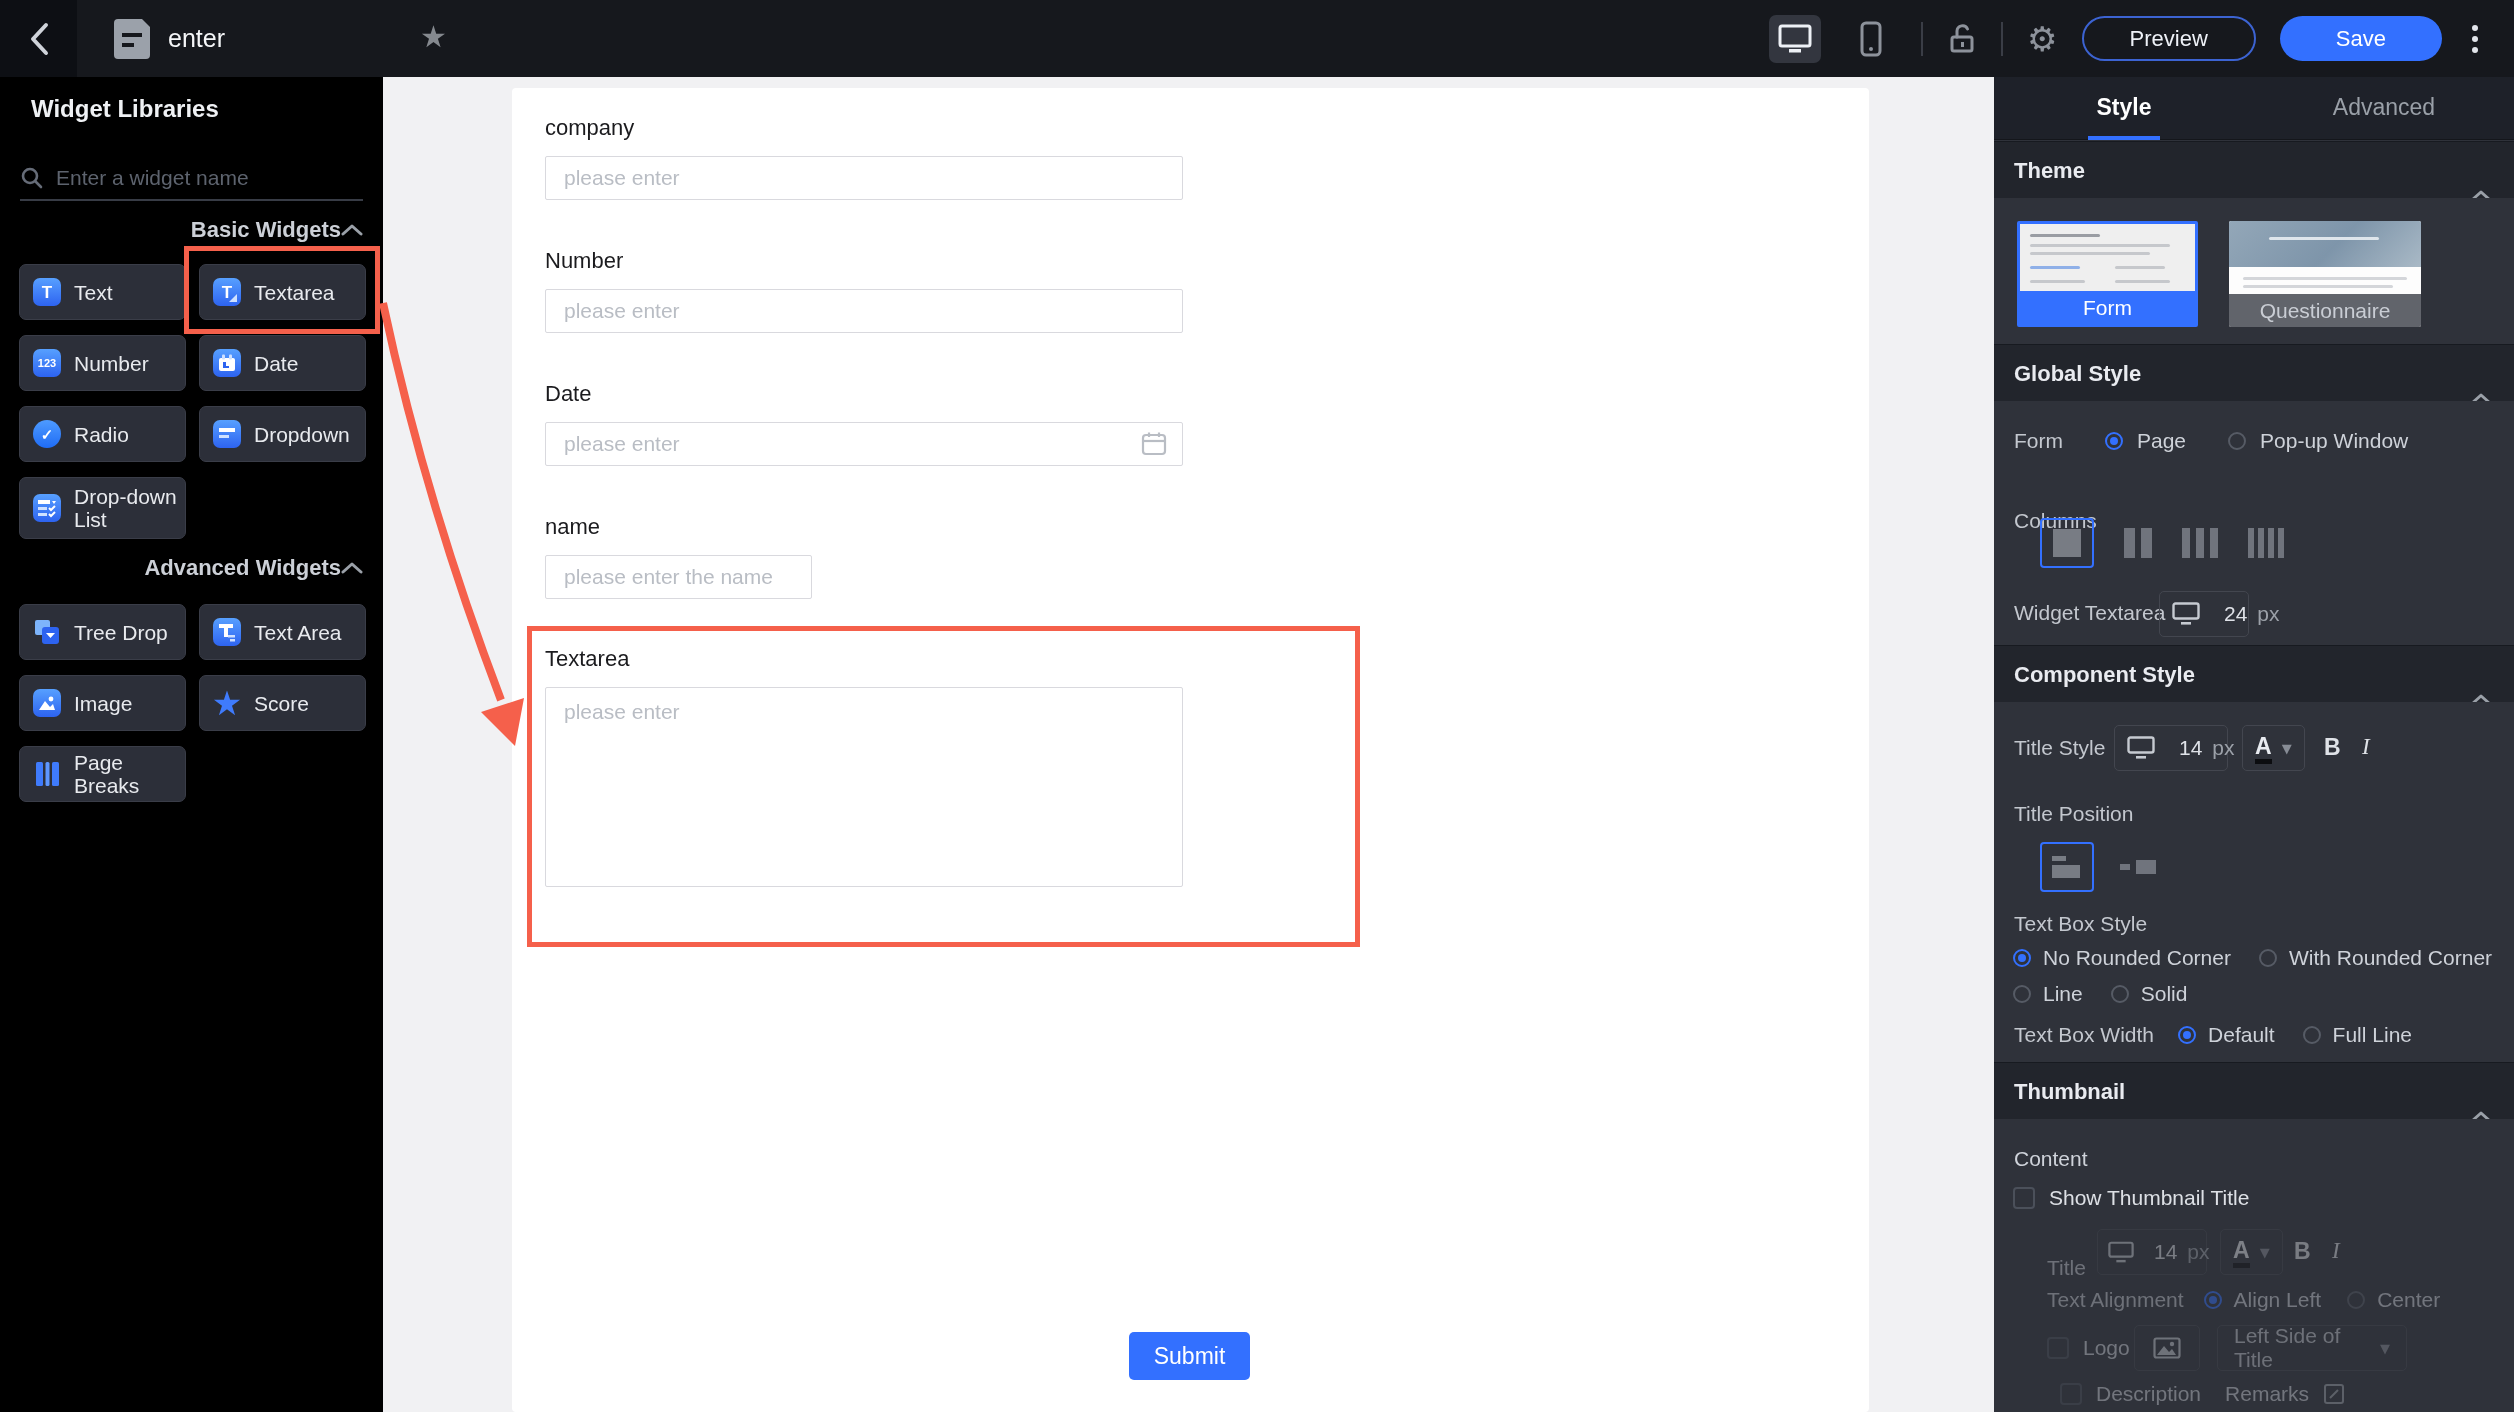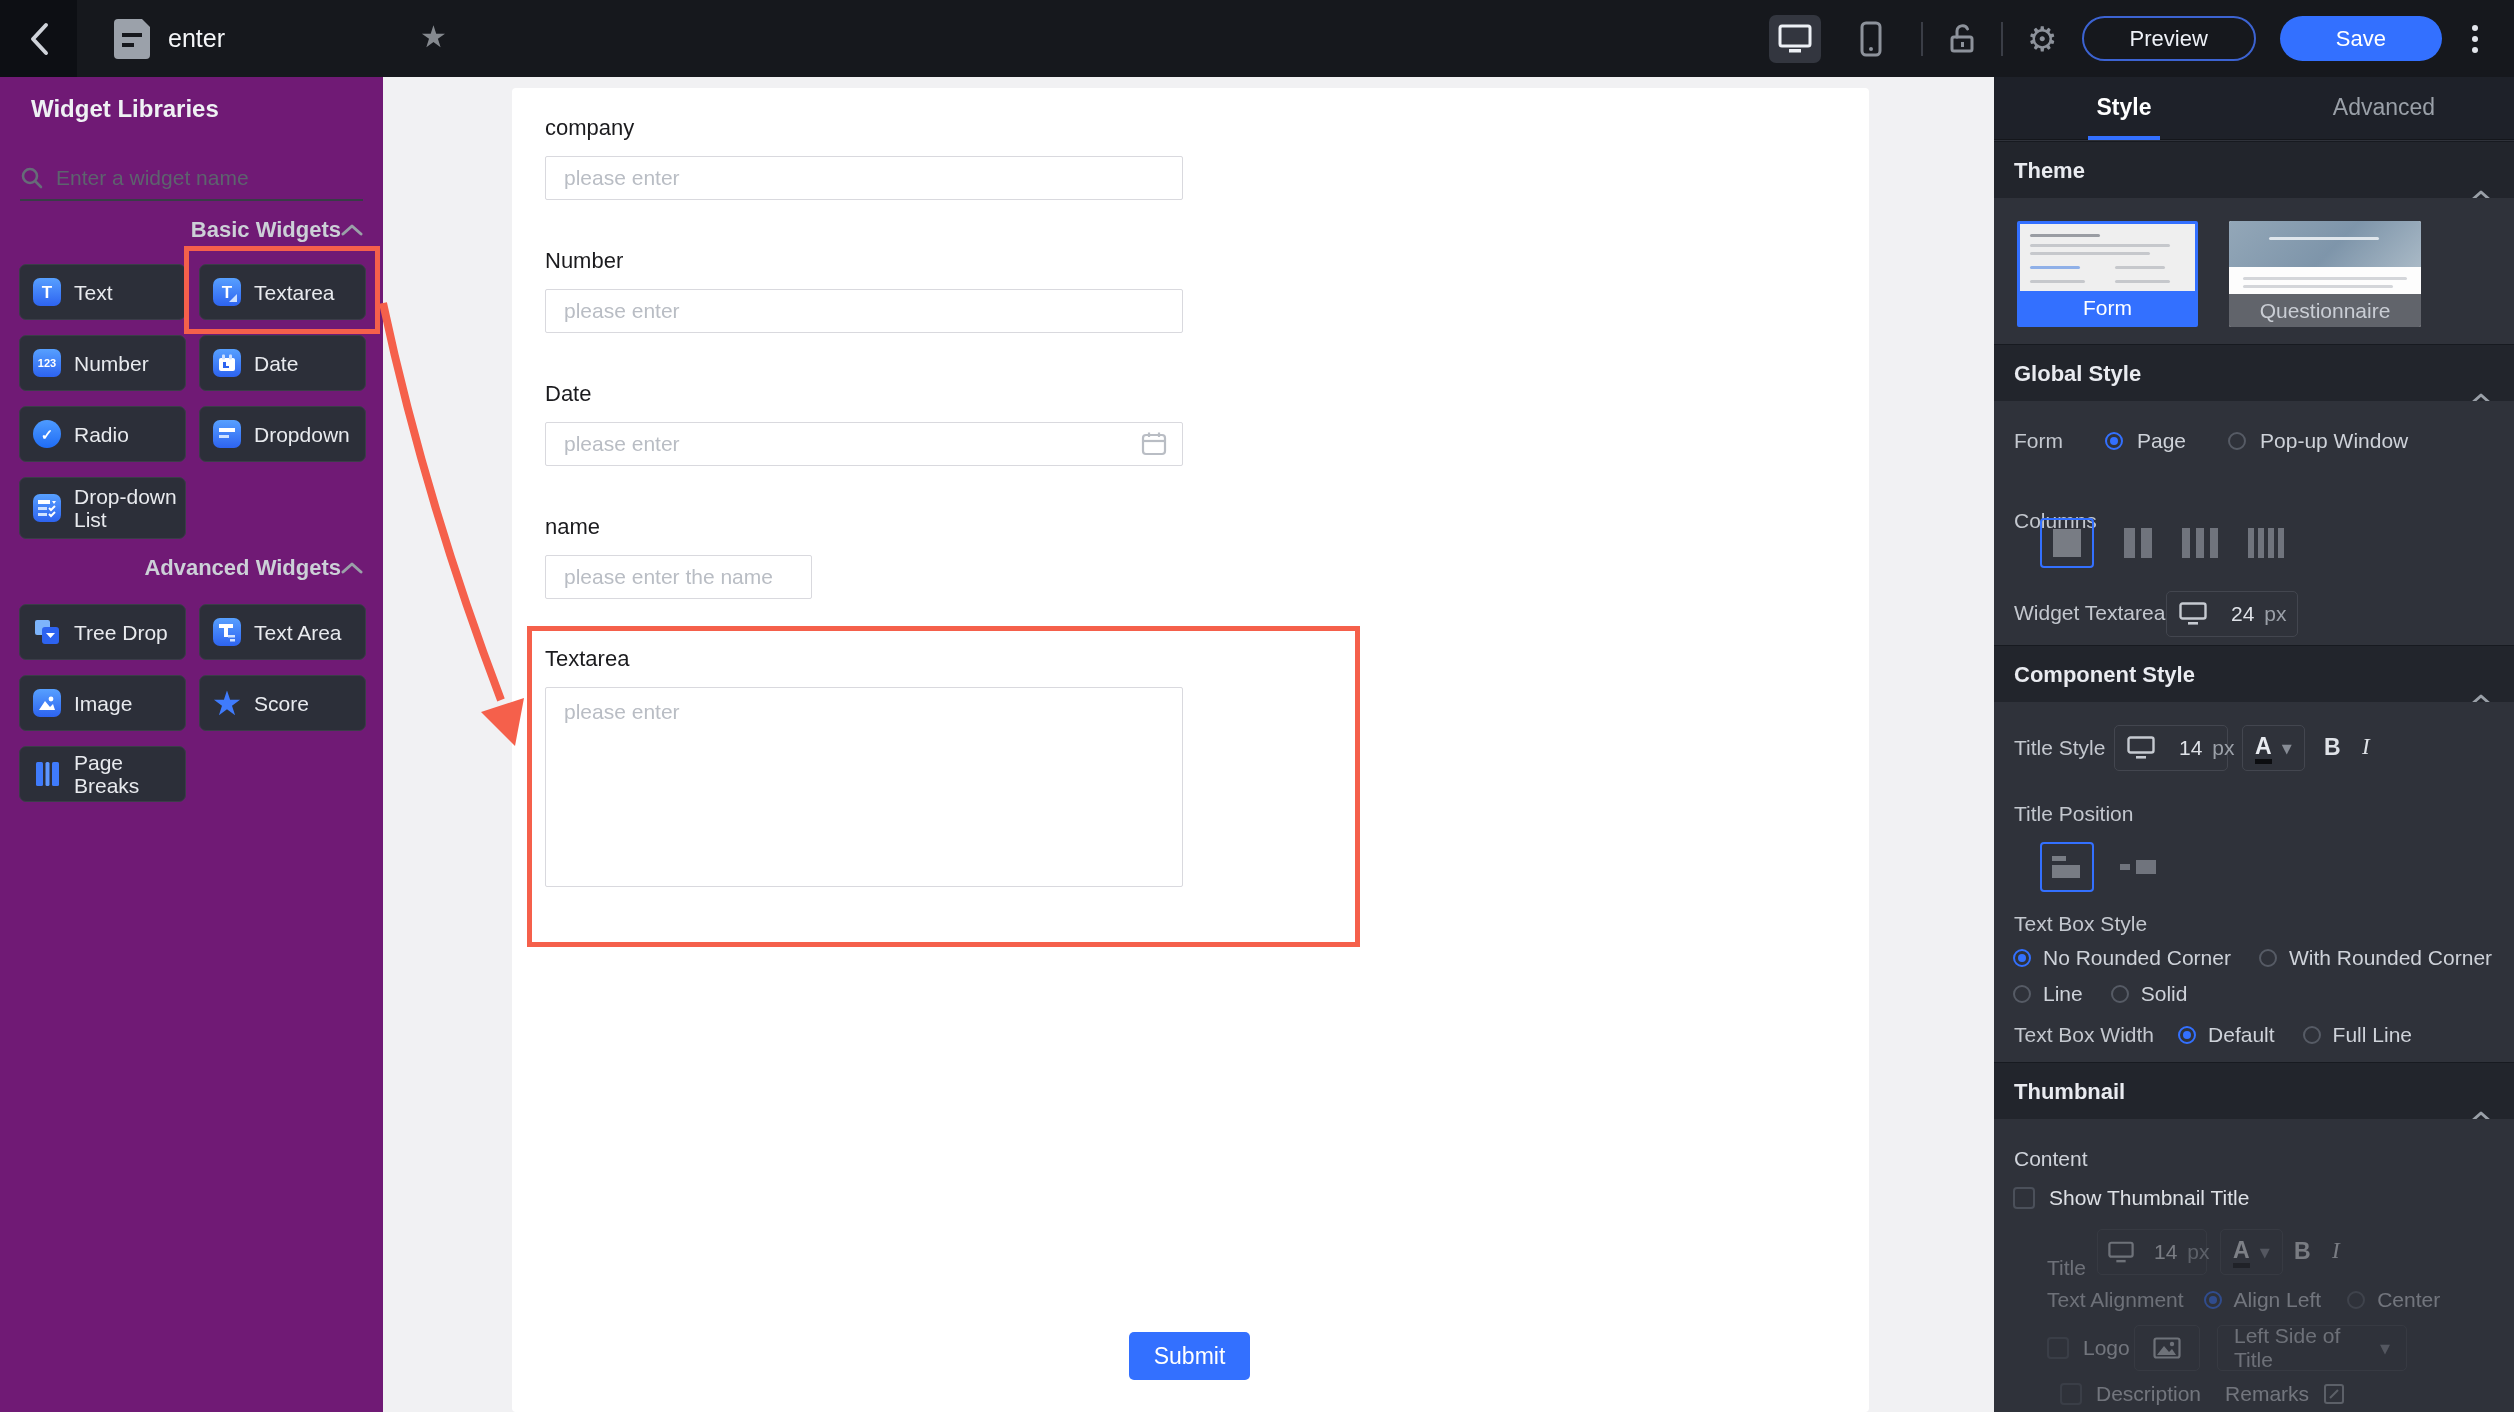--- a/index.html
+++ b/index.html
@@ -18,21 +18,21 @@
   .device-btn.active { background:#33363f; }
   .vdiv { width:2px; height:34px; background:#3a3d46; }
   .tb-ic { display:flex; align-items:center; justify-content:center; cursor:pointer; }
   .gear-g { font-size:34px; color:#8d929b; line-height:1; }
   .btn-preview { height:45px; padding:0 46px; border-radius:23px; background:transparent; border:2px solid #3c63d2; color:#eef1f7; font-size:22px; font-family:inherit; cursor:pointer; }
   .btn-save { height:45px; padding:0 56px; border-radius:23px; background:#3370ff; border:none; color:#fff; font-size:22px; font-family:inherit; cursor:pointer; }
   .kebab { display:flex; flex-direction:column; gap:5px; padding:6px; cursor:pointer; }
   .kebab i { width:6px; height:6px; border-radius:50%; background:#e2e5eb; }
 
   
-  .sidebar { position:absolute; left:0; top:77px; width:383px; height:1335px; background:#701a75; z-index:10; }
+  .sidebar { position:absolute; left:0; top:77px; width:383px; height:1335px; background:#000000; z-index:10; }
   .sb-title { position:absolute; left:31px; top:18px; font-size:24px; font-weight:bold; color:#eff1f4; }
   .sb-search { position:absolute; left:20px; top:80px; width:343px; height:44px; border-bottom:2px solid #383c46; display:flex; align-items:center; gap:12px; }
   .sb-search input { background:transparent; border:none; outline:none; color:#aab0ba; font-size:21px; font-family:inherit; width:280px; }
   .sb-search input::placeholder { color:#5d636e; }
   .sb-sec-h { position:absolute; left:20px; width:343px; display:flex; align-items:center; justify-content:flex-end; font-size:22px; font-weight:bold; color:#ccd0d7; cursor:pointer; }
   .wgrid { position:absolute; left:19px; width:348px; display:grid; grid-template-columns:167px 167px; column-gap:13px; row-gap:15px; }
   .wcard { min-height:56px; background:#2c2f39; border:1px solid #3a3d48; border-radius:7px; display:flex; align-items:center; gap:13px; padding:4px 6px 4px 13px; color:#e8eaee; font-size:21px; line-height:23px; cursor:grab; }
   .wicon { width:28px; height:28px; border-radius:7px; background:linear-gradient(180deg,#57a0ff,#2d63f0); display:flex; align-items:center; justify-content:center; color:#fff; font-weight:bold; font-size:17px; flex:none; position:relative; }
   .wicon.i-num span { font-size:11px; letter-spacing:0; }
   .wicon.i-ta::after { content:""; position:absolute; right:4px; bottom:4px; width:0; height:0; border-left:8px solid transparent; border-bottom:8px solid #cfe1ff; }
@@ -380,21 +380,21 @@
           <i style="width:8px;"></i>
         </div>
       <div class="colbars" style="gap:4px;">
           <i style="width:6px;"></i>
           <i style="width:6px;"></i>
           <i style="width:6px;"></i>
           <i style="width:6px;"></i>
         </div>
     </div>
     <div class="p-lbl" style="left:20px; top:200px;">Widget Textarea</div>
-    <div class="ctrl-box" style="position:absolute; left:172px; top:190px; width:132px;">
+    <div class="ctrl-box" style="position:absolute; left:165px; top:190px; width:90px;">
       <span class="ctrl-cell">
         <svg width="28" height="24" viewBox="0 0 28 24">
             <rect x="1.5" y="1.5" width="25" height="15" rx="2" fill="none" stroke="#c6cad1" stroke-width="2.4"></rect>
             <rect x="9" y="20" width="10" height="2.6" fill="#c6cad1"></rect>
           </svg>
       </span>
       <span class="ctrl-sep"></span>
       <span class="ctrl-cell">
         <span>24</span>
         <span class="unit">px</span>

